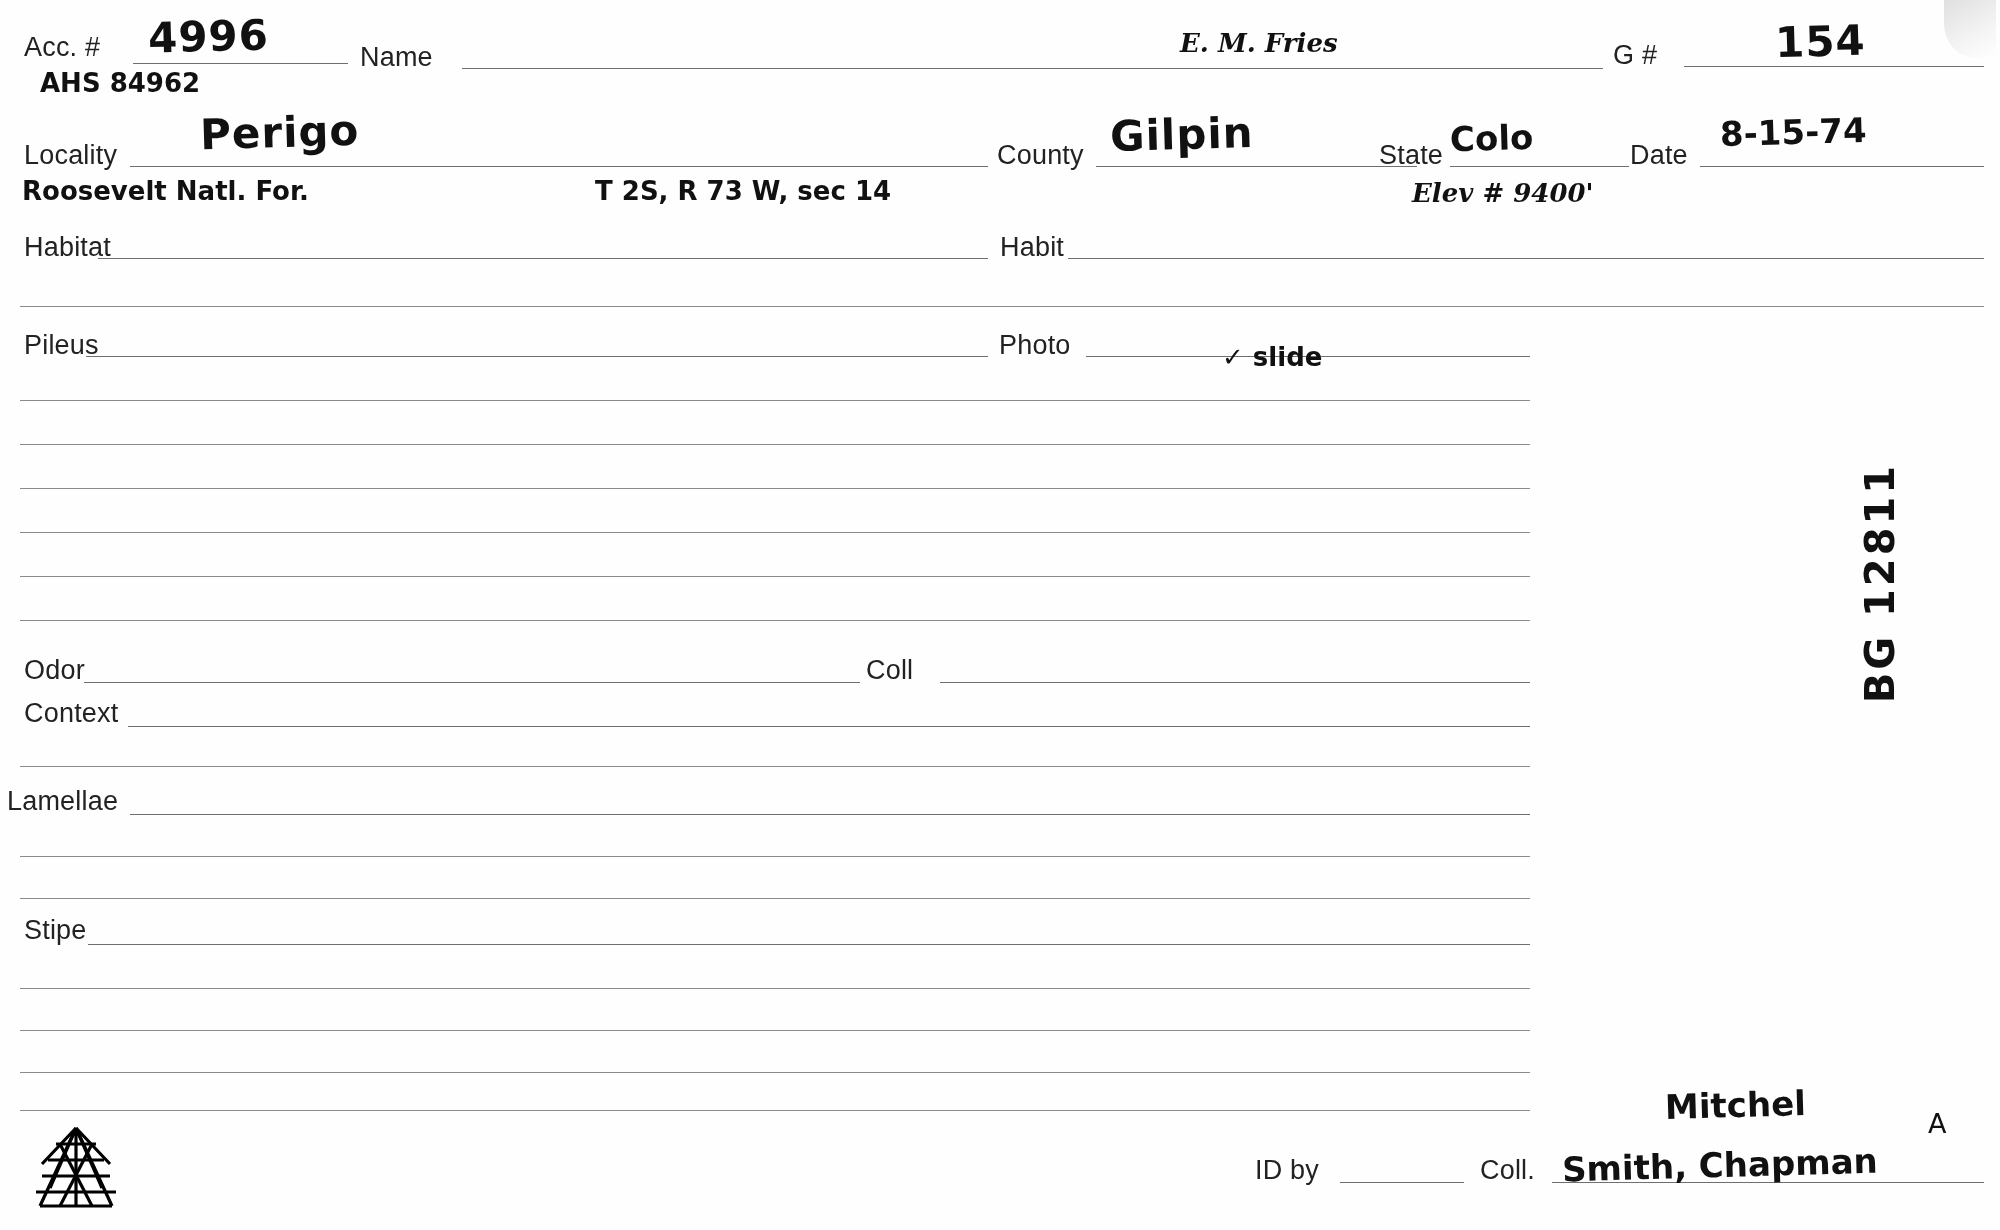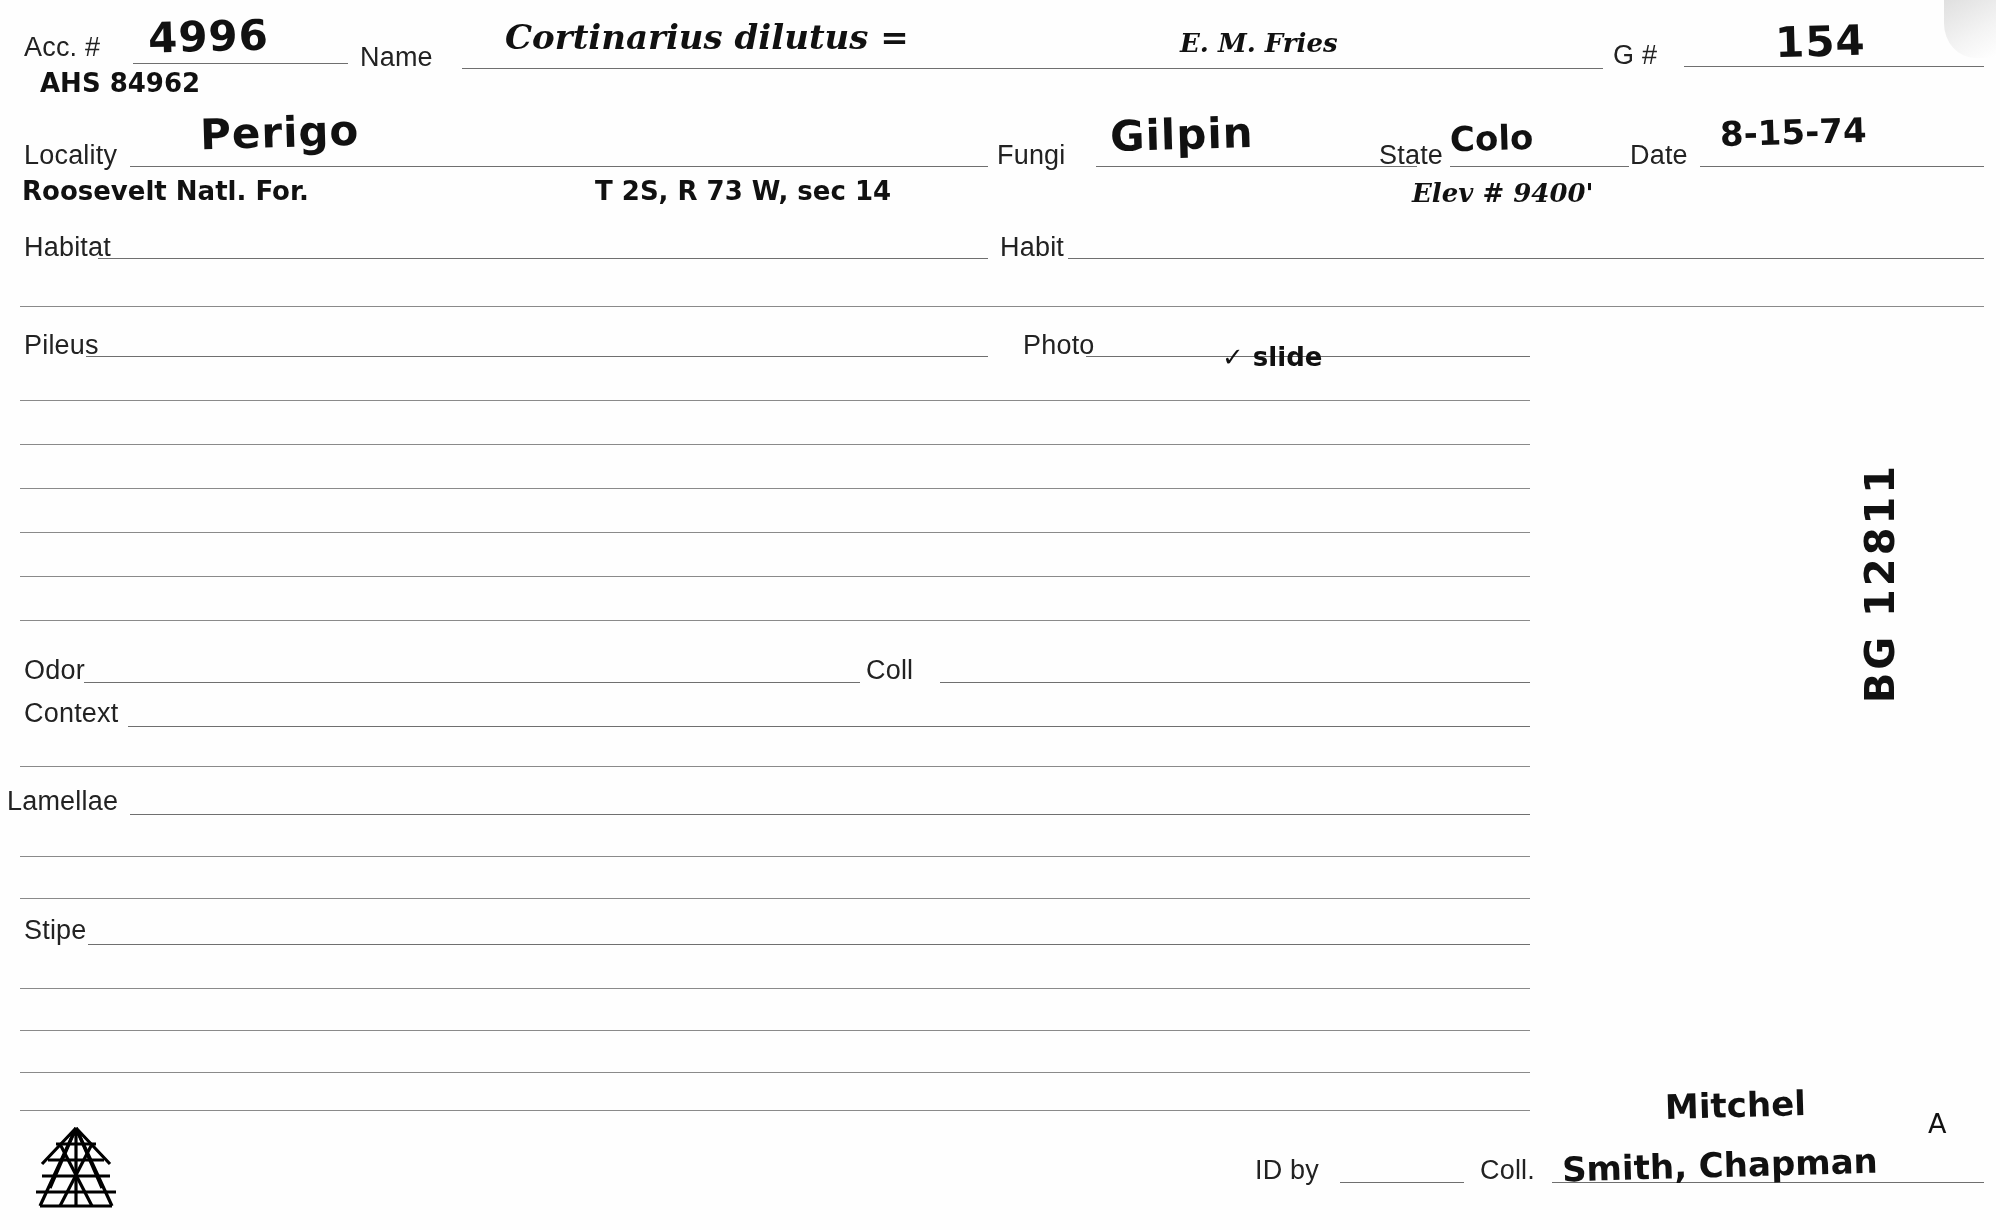--- a/index.html
+++ b/index.html
@@ -111,32 +111,31 @@
 
   <div class="smudge"></div>
 
   <span class="lbl" style="left:24px; top:32px;">Acc. #</span>
   <div class="rule" style="left:133px; top:63px; width:215px;"></div>
   <span class="hw big ink" style="left:148px; top:12px;">4996</span>
   <span class="hw sm" style="left:40px; top:68px;">AHS 84962</span>
 
   <span class="lbl" style="left:360px; top:42px;">Name</span>
   <div class="rule" style="left:462px; top:68px; width:1141px;"></div>
-  <span class="hw med script" style="left:505px; top:17px;">Cortinarius dilutus =</span>
   <span class="hw sm script" style="left:1180px; top:28px;">E. M. Fries</span>
 
   <span class="lbl" style="left:1613px; top:40px;">G #</span>
   <div class="rule" style="left:1684px; top:66px; width:300px;"></div>
   <span class="hw big ink" style="left:1775px; top:17px;">154</span>
 
   <span class="lbl" style="left:24px; top:140px;">Locality</span>
   <div class="rule" style="left:130px; top:166px; width:858px;"></div>
   <span class="hw big ink" style="left:200px; top:108px;">Perigo</span>
 
-  <span class="lbl" style="left:997px; top:140px;">Fungi</span>
+  <span class="lbl" style="left:997px; top:140px;">County</span>
   <div class="rule" style="left:1096px; top:166px; width:321px;"></div>
   <span class="hw big ink" style="left:1110px; top:110px;">Gilpin</span>
 
   <span class="lbl" style="left:1379px; top:140px;">State</span>
   <div class="rule" style="left:1450px; top:166px; width:179px;"></div>
   <span class="hw med ink" style="left:1450px; top:118px;">Colo</span>
 
   <span class="lbl" style="left:1630px; top:140px;">Date</span>
   <div class="rule" style="left:1700px; top:166px; width:284px;"></div>
   <span class="hw med ink" style="left:1720px; top:112px;">8-15-74</span>
@@ -152,21 +151,21 @@
   <span class="lbl" style="left:1000px; top:232px;">Habit</span>
   <div class="rule" style="left:1068px; top:258px; width:916px;"></div>
   <span class="hw sm" style="left:1090px; top:228px;"></span>
 
   <div class="rule thin" style="left:20px; top:306px; width:1964px;"></div>
 
   <span class="lbl" style="left:24px; top:330px;">Pileus</span>
   <div class="rule" style="left:86px; top:356px; width:902px;"></div>
   <span class="hw sm" style="left:110px; top:326px;"></span>
 
-  <span class="lbl" style="left:1023px; top:330px;text-align:right;">Photo</span>
+  <span class="lbl" style="left:999px; top:330px;text-align:right;">Photo</span>
   <div class="rule" style="left:1086px; top:356px; width:444px;"></div>
   <span class="hw sm" style="left:1222px; top:322px;margin-top:20px;">✓ slide</span>
 
   <div class="rule thin" style="left:20px; top:400px; width:1510px;"></div>
   <div class="rule thin" style="left:20px; top:444px; width:1510px;"></div>
   <div class="rule thin" style="left:20px; top:488px; width:1510px;"></div>
   <div class="rule thin" style="left:20px; top:532px; width:1510px;"></div>
   <div class="rule thin" style="left:20px; top:576px; width:1510px;"></div>
   <div class="rule thin" style="left:20px; top:620px; width:1510px;"></div>
 

